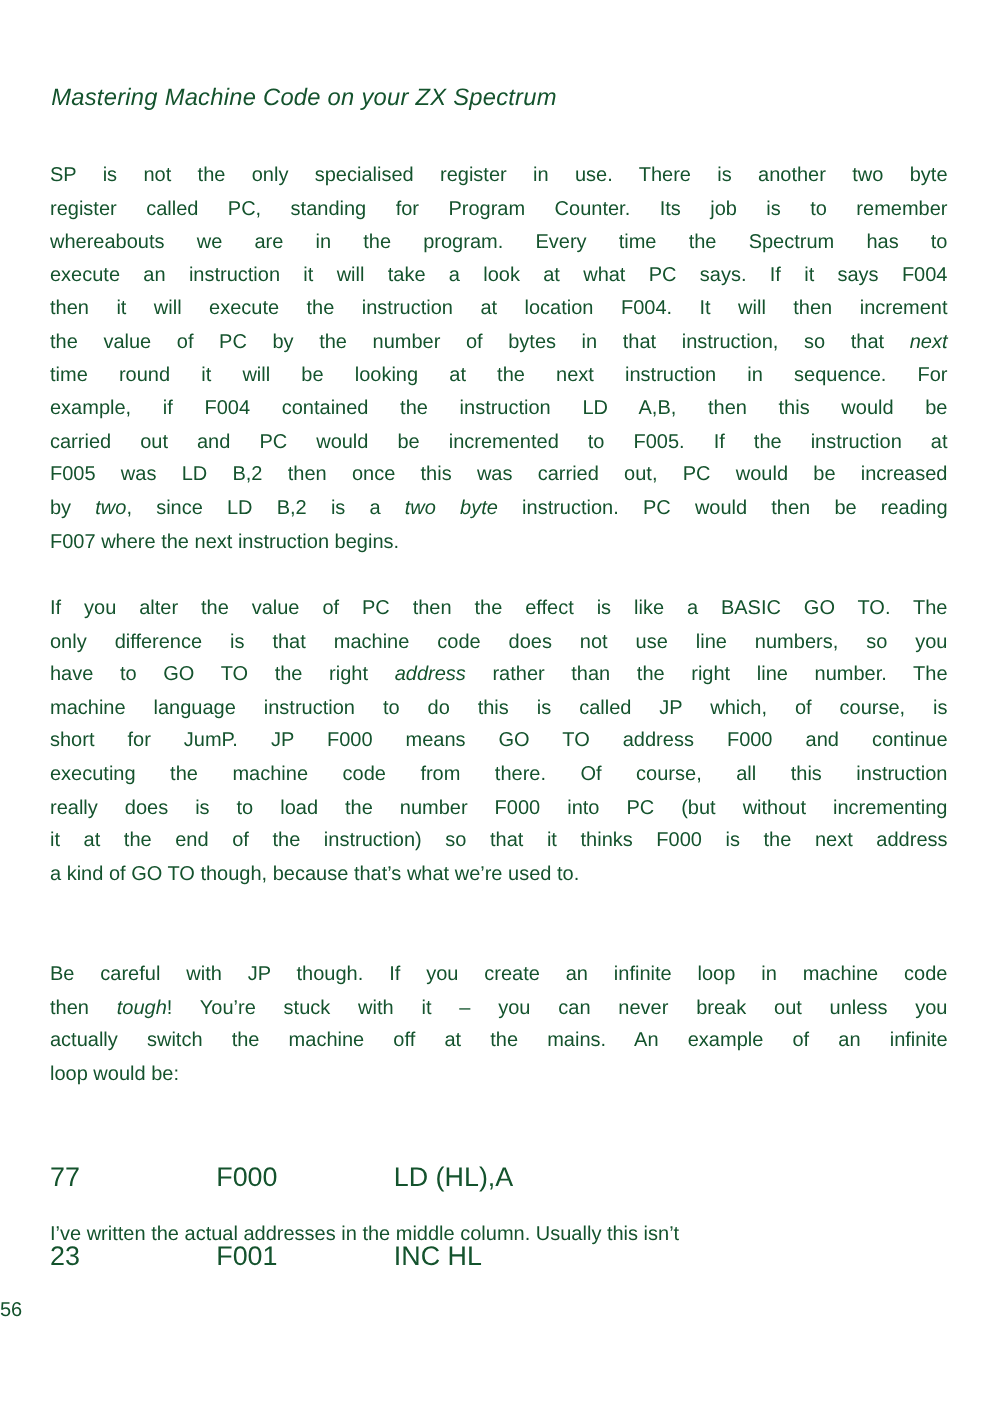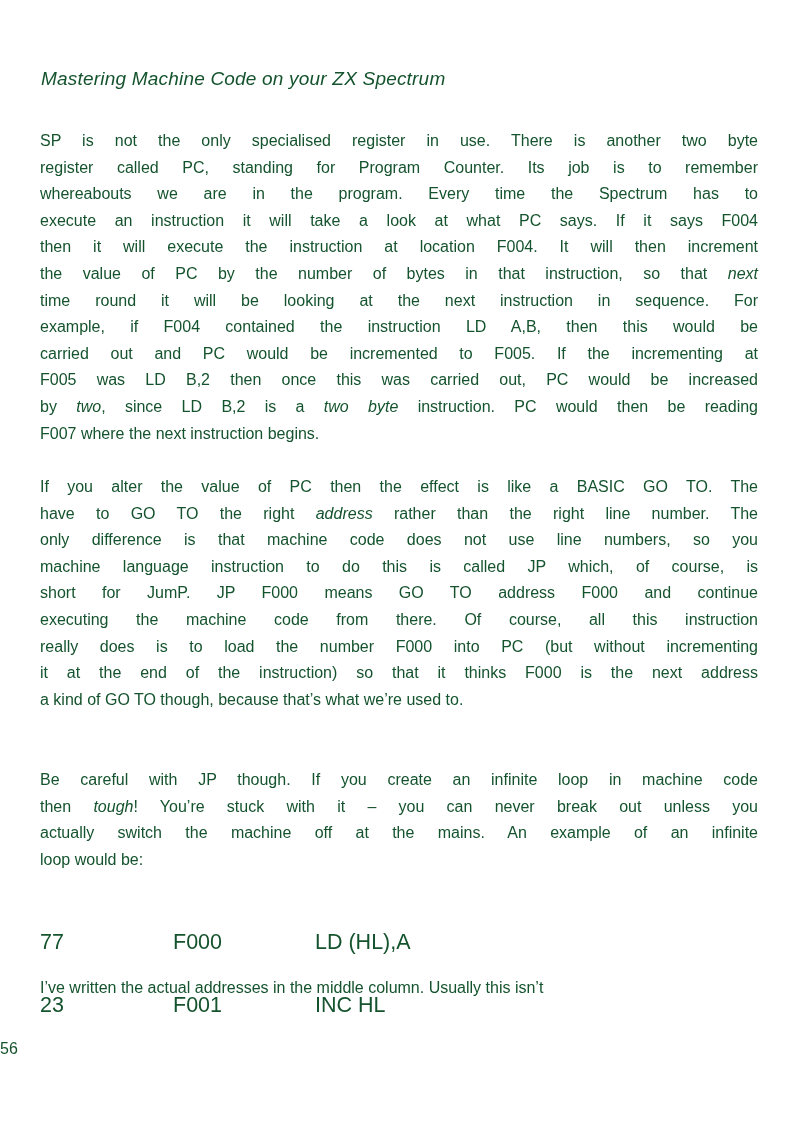--- a/index.html
+++ b/index.html
@@ -77,29 +77,29 @@
 
   <div class="textblock" id="para-0">
       <div class="line"><span>SP is not the only specialised register in use. There is another two byte</span></div>
       <div class="line"><span>register called PC, standing for Program Counter. Its job is to remember</span></div>
       <div class="line"><span>whereabouts we are in the program. Every time the Spectrum has to</span></div>
       <div class="line"><span>execute an instruction it will take a look at what PC says. If it says F004</span></div>
       <div class="line"><span>then it will execute the instruction at location F004. It will then increment</span></div>
       <div class="line"><span>the value of PC by the number of bytes in that instruction, so that </span><em>next</em></div>
       <div class="line"><span>time round it will be looking at the next instruction in sequence. For</span></div>
       <div class="line"><span>example, if F004 contained the instruction LD A,B, then this would be</span></div>
-      <div class="line"><span>carried out and PC would be incremented to F005. If the incrementing at</span></div>
+      <div class="line"><span>carried out and PC would be incremented to F005. If the instruction at</span></div>
       <div class="line"><span>F005 was LD B,2 then once this was carried out, PC would be increased</span></div>
       <div class="line"><span>by </span><em>two</em><span>, since LD B,2 is a </span><em>two byte</em><span> instruction. PC would then be reading</span></div>
       <div class="line last"><span>F007 where the next instruction begins.</span></div>
     </div>
   <div class="textblock" id="para-1">
       <div class="line"><span>If you alter the value of PC then the effect is like a BASIC GO TO. The</span></div>
+      <div class="line"><span>only difference is that machine code does not use line numbers, so you</span></div>
       <div class="line"><span>have to GO TO the right </span><em>address</em><span> rather than the right line number. The</span></div>
-      <div class="line"><span>only difference is that machine code does not use line numbers, so you</span></div>
       <div class="line"><span>machine language instruction to do this is called JP which, of course, is</span></div>
       <div class="line"><span>short for JumP. JP F000 means GO TO address F000 and continue</span></div>
       <div class="line"><span>executing the machine code from there. Of course, all this instruction</span></div>
       <div class="line"><span>really does is to load the number F000 into PC (but without incrementing</span></div>
       <div class="line"><span>it at the end of the instruction) so that it thinks F000 is the next address</span></div>
       <div class="line last"><span>a kind of GO TO though, because that’s what we’re used to.</span></div>
     </div>
   <div class="textblock" id="para-2">
       <div class="line"><span>Be careful with JP though. If you create an infinite loop in machine code</span></div>
       <div class="line"><span>then </span><em>tough</em><span>! You’re stuck with it – you can never break out unless you</span></div>

